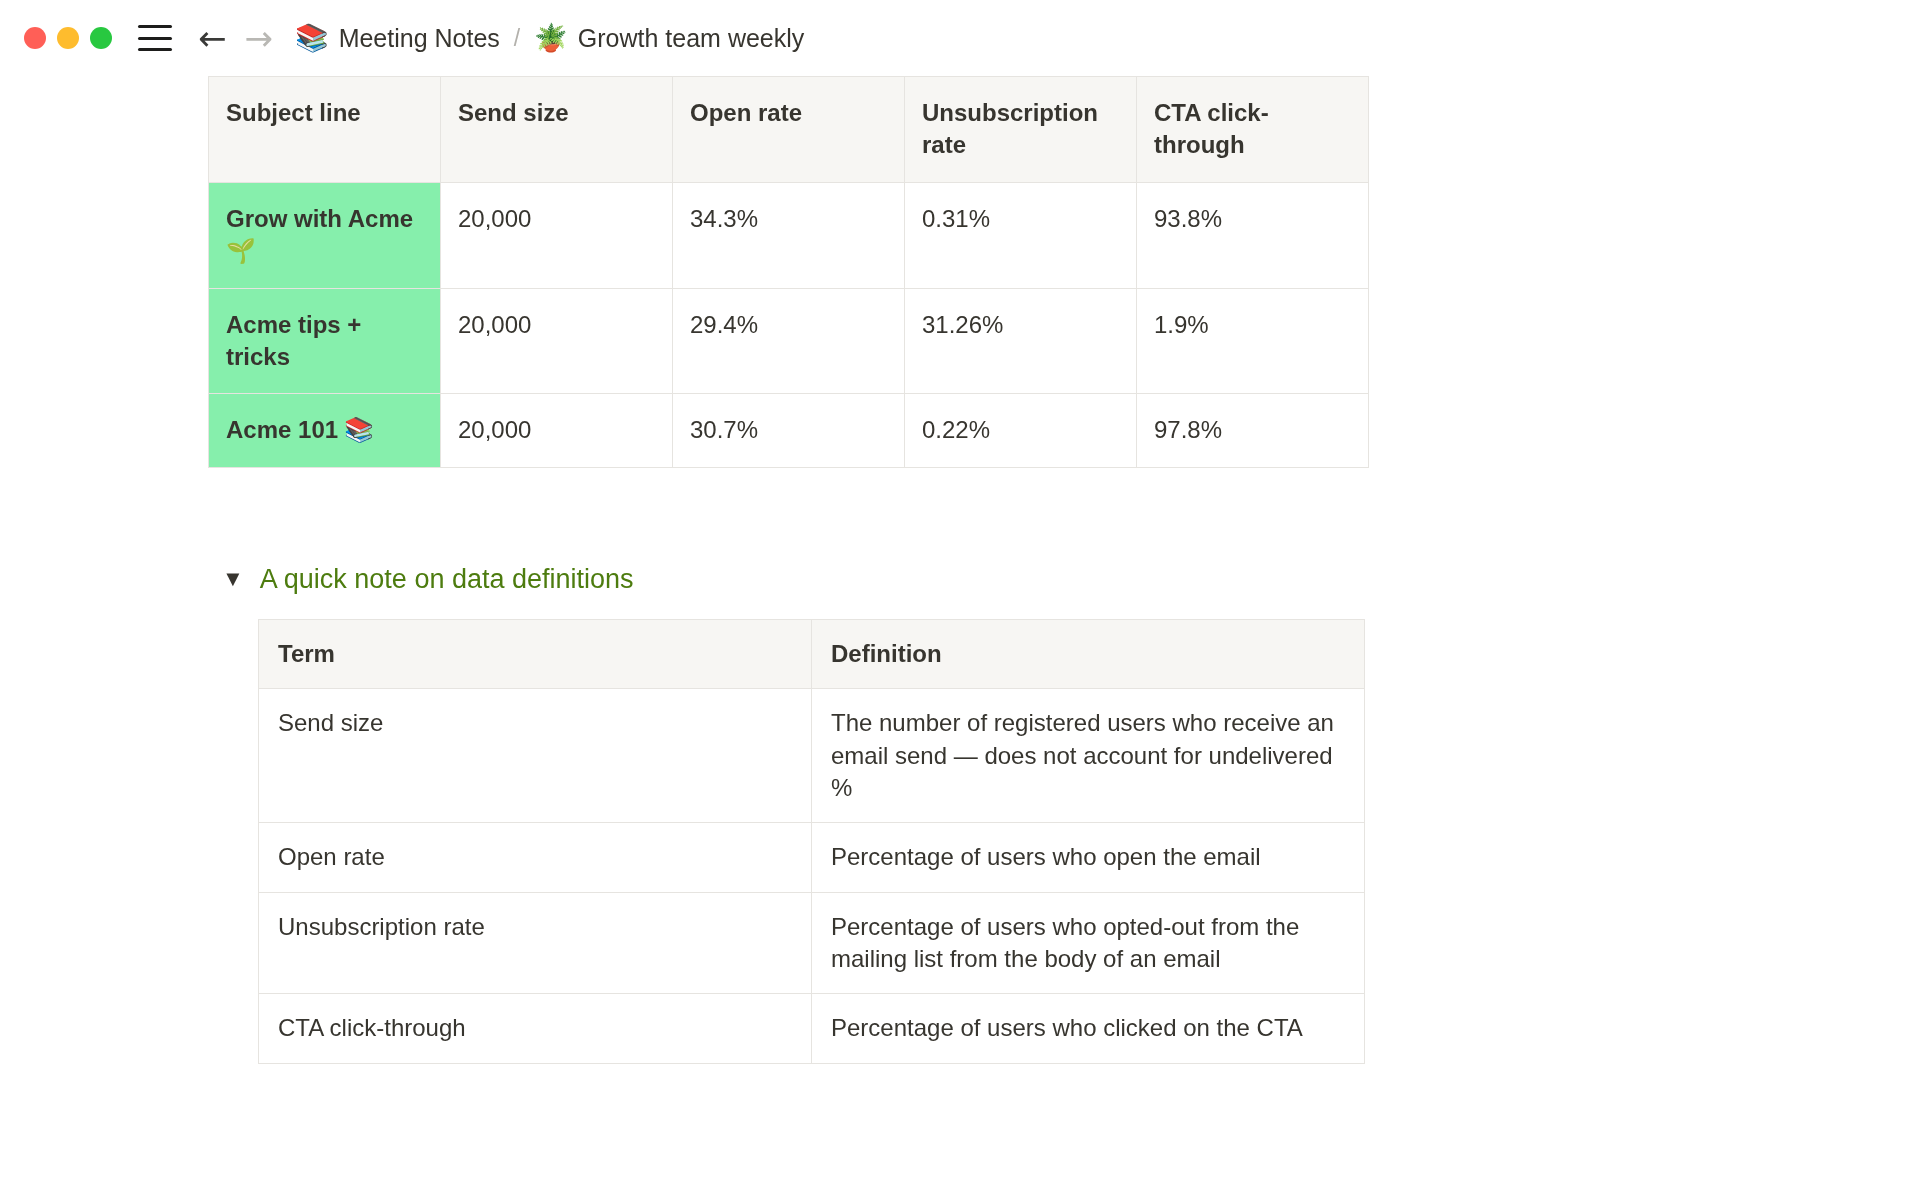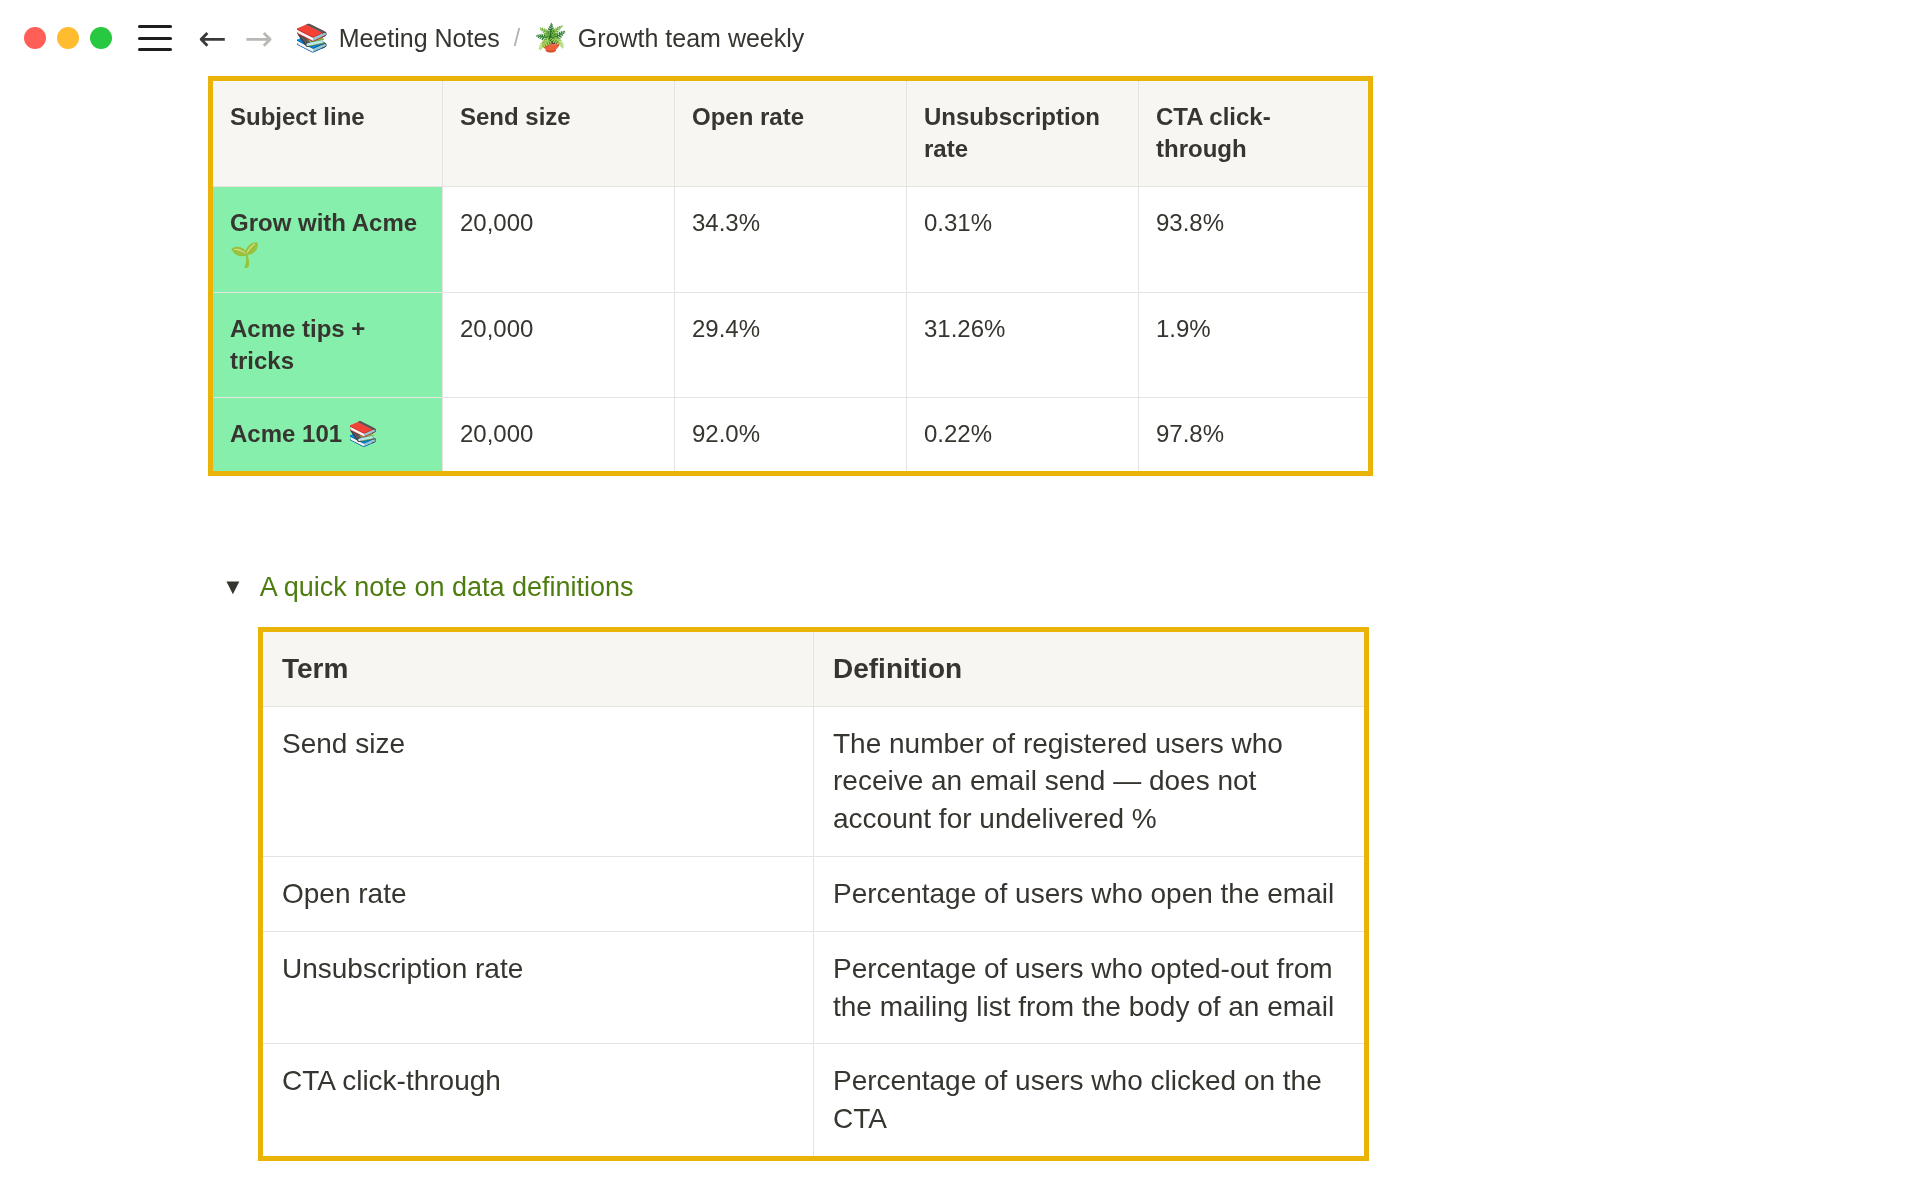--- a/index.html
+++ b/index.html
@@ -84,21 +84,21 @@
     font-weight: bold;
     letter-spacing: -0.4px;
     margin: 24px 0 28px 0;
     color: #1f1f1d;
   }
 
   
   table.nt {
     border-collapse: collapse;
     table-layout: fixed;
-    border: 5px solid #eab308;
+    border: 1px solid #eab308;
   }
   table.nt th, table.nt td {
     border: 1px solid #e6e4e0;
     text-align: left;
     vertical-align: top;
     padding: 20px 16px 20px 17px;
     font-size: 24px;
     line-height: 1.35;
     font-weight: normal;
   }
@@ -132,21 +132,21 @@
     color: #37352f;
     cursor: pointer;
     line-height: 1;
   }
   .toggle-title { font-size: 27px; color: #4d7c0f; }
 
   .toggle-content { margin-left: 50px; }
   #defs-table { width: 1106px; }
   #defs-table col.d1 { width: 553px; }
   #defs-table col.d2 { width: 553px; }
-  #defs-table th, #defs-table td { padding: 18px 20px 18px 19px; font-size: 28px; margin-left: 25px; }
+  #defs-table th, #defs-table td { padding: 18px 20px 18px 19px; font-size: 24px; margin-left: 25px; }
   #defs-table thead th { background: #f7f6f3; }
 </style>
 </head>
 <body>
 
 <div class="topbar">
   <div class="traffic">
     <span class="dot red"></span>
     <span class="dot yellow"></span>
     <span class="dot green"></span>
@@ -206,21 +206,21 @@
       <tr>
         <td class="rowhead">Acme tips + tricks</td>
         <td>20,000</td>
         <td>29.4%</td>
         <td>31.26%</td>
         <td>1.9%</td>
       </tr>
       <tr>
         <td class="rowhead">Acme 101 📚</td>
         <td>20,000</td>
-        <td>92.0%</td>
+        <td>30.7%</td>
         <td>0.22%</td>
         <td>97.8%</td>
       </tr>
     </tbody>
   </table>
 
   <div class="toggle-row">
     <span class="toggle-caret">▼</span>
     <span class="toggle-title">A quick note on data definitions</span>
   </div>

